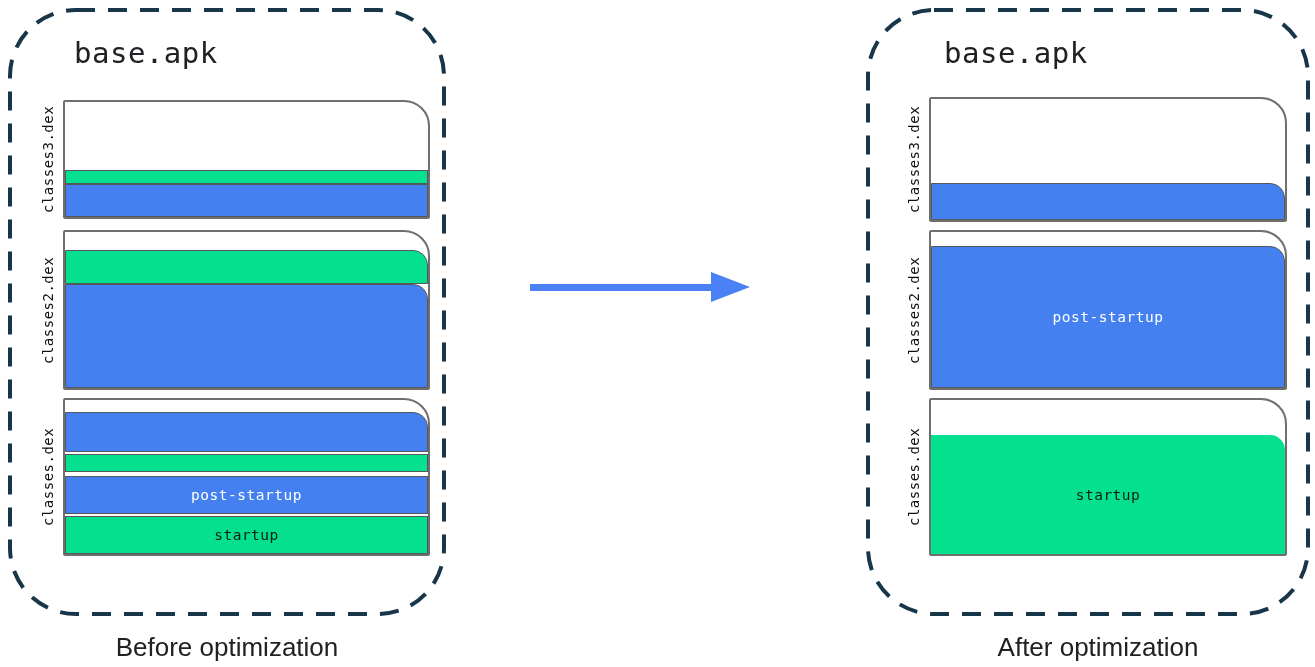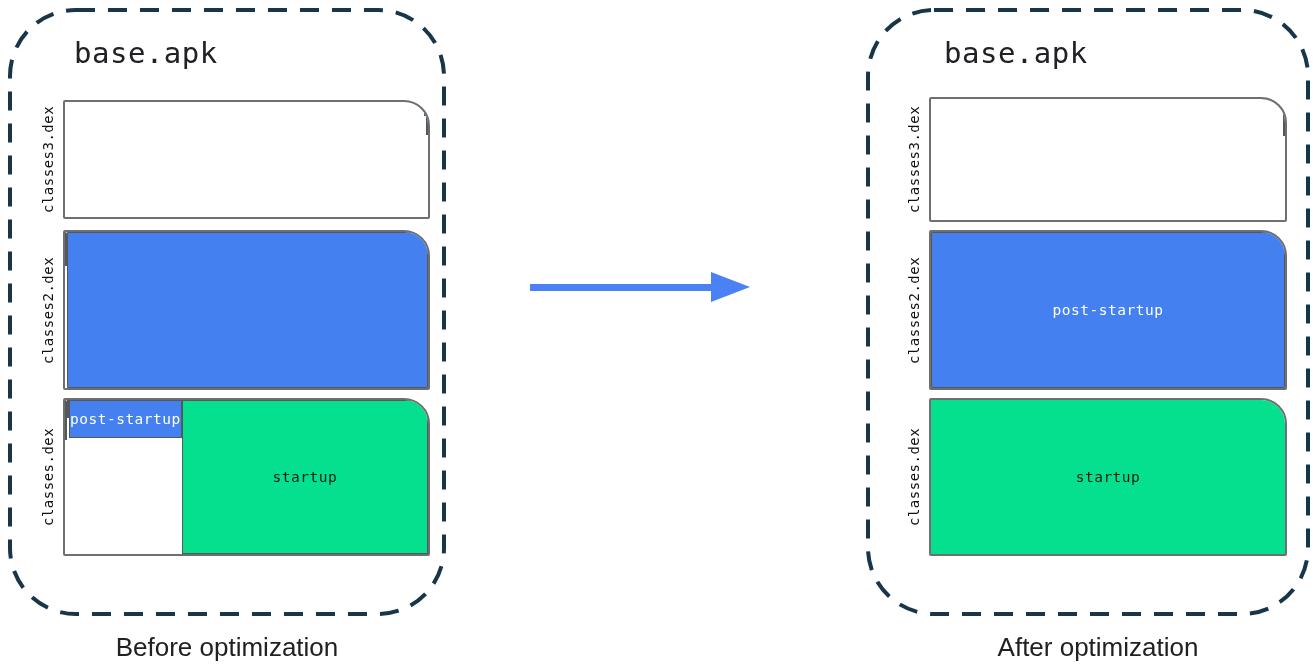--- a/index.html
+++ b/index.html
@@ -18,21 +18,21 @@
   #panel-after .panel-title{left:78px;}
   .file-row{position:absolute;display:flex;align-items:stretch;}
   #panel-before .file-row{left:24px;width:398px;}
   #panel-after .file-row{left:32px;width:389px;}
   .file-label{
     flex:0 0 31px;display:flex;align-items:center;justify-content:center;
     writing-mode:vertical-rl;transform:rotate(180deg);
     font-size:14px;color:#111111;letter-spacing:0.5px;
   }
   .page{
-    position:relative;flex:1;display:flex;flex-direction:row;
+    position:relative;flex:1;display:flex;flex-direction:column;
     background:#ffffff;border:2px solid var(--pageborder);
     border-top-right-radius:26px;border-top-left-radius:2px;
     border-bottom-left-radius:2px;border-bottom-right-radius:2px;
     overflow:hidden;box-sizing:border-box;
   }
   .seg{
     box-sizing:border-box;flex:0 0 auto;
     display:flex;align-items:center;justify-content:center;
     border:1px solid var(--segborder);
   }

